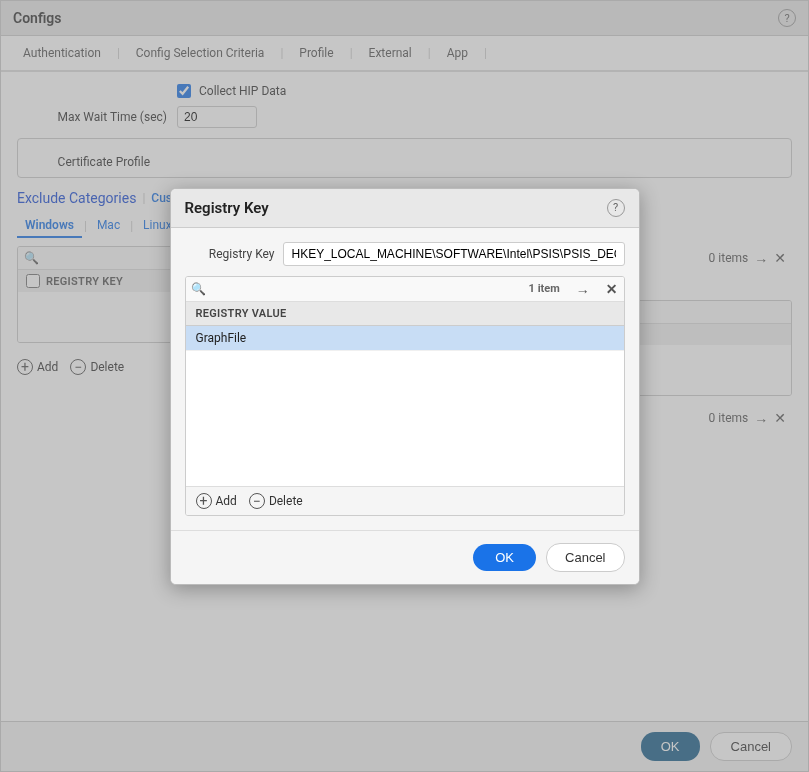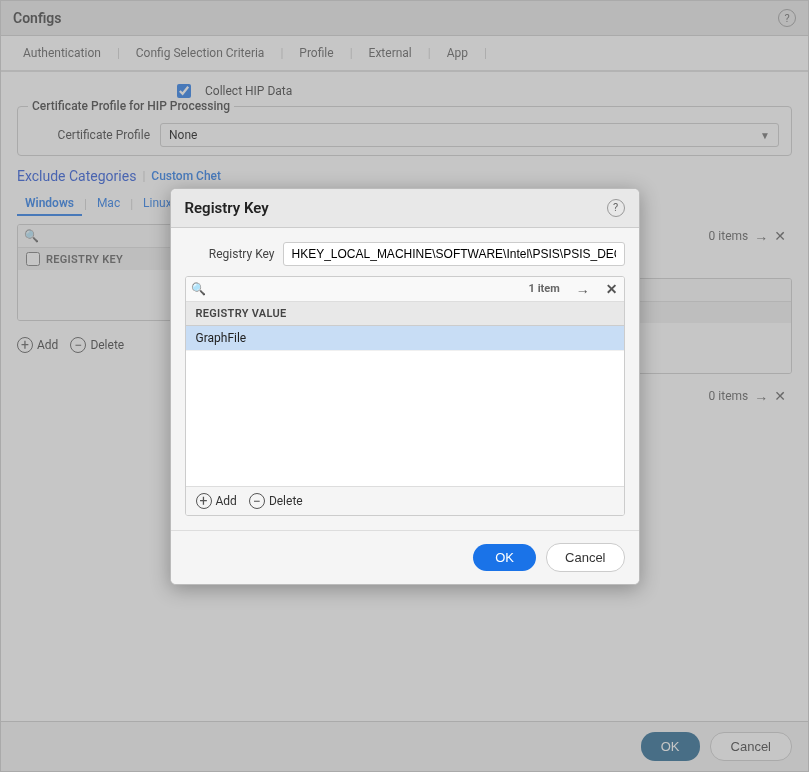--- a/index.html
+++ b/index.html
@@ -102,21 +102,21 @@
       font-size: 12px;
     }
     .form-value {
       font-size: 14px;
       color: #1d4ed8;
     }
 
     .checkbox-row {
       display: flex;
       align-items: center;
-      gap: 14px;
+      gap: 8px;
       margin-bottom: 8px;
       margin-left: 160px;
     }
     .checkbox-label {
       font-size: 12px;
       color: #333;
     }
 
     input[type="checkbox"] {
       width: 14px;
@@ -613,29 +613,28 @@
     <span class="tab-separator">|</span>
   </div>
 
   <div class="main-content">
 
     <div class="checkbox-row">
       <input type="checkbox" checked="" style="">
       <span class="checkbox-label">Collect HIP Data</span>
     </div>
 
+    <div class="form-row">
+      <span class="form-label">Max Wait Time (sec)</span>
+      <input type="text" class="text-input" value="20" style="">
+    </div>
 
     <div class="section-group">
-      <span class="section-group-title">Certificate Profile for HIP Processing</span>
       <div class="select-row">
         <span class="select-label">Certificate Profile</span>
-        <div class="select-box">
-          <span>None</span>
-          <span class="select-box-arrow">▼</span>
-        </div>
       </div>
     </div>
 
     <div class="categories-row">
       <span class="form-value">Exclude Categories</span>
       <span class="pipe-sep">|</span>
       <span class="categories-link">Custom Chet</span>
     </div>
 
     <div class="sub-tab-bar">

